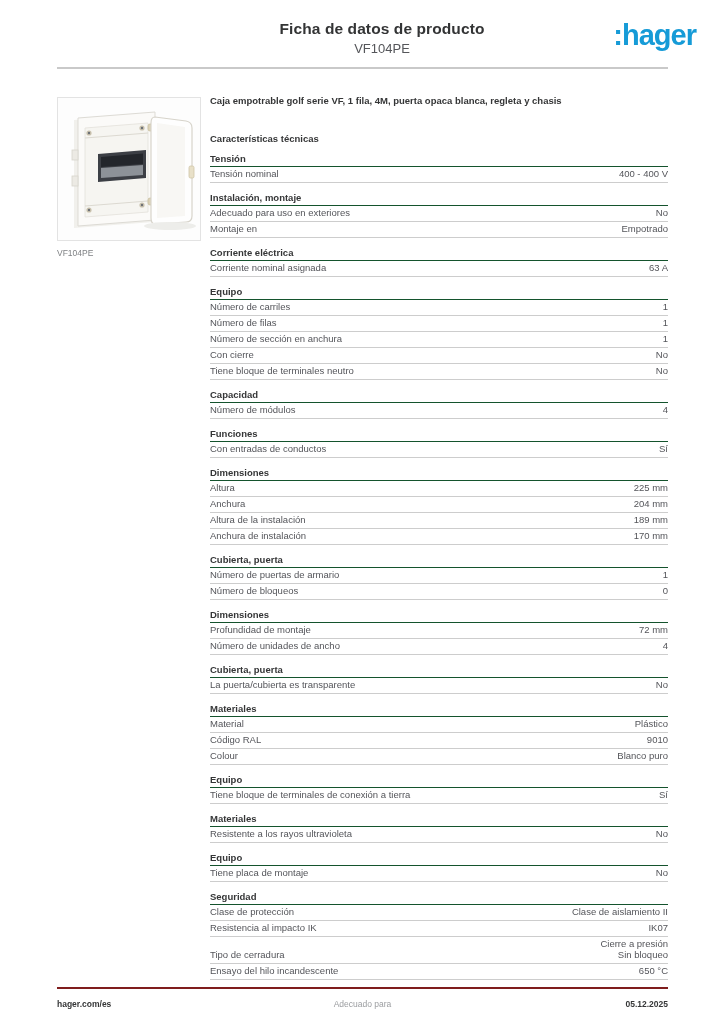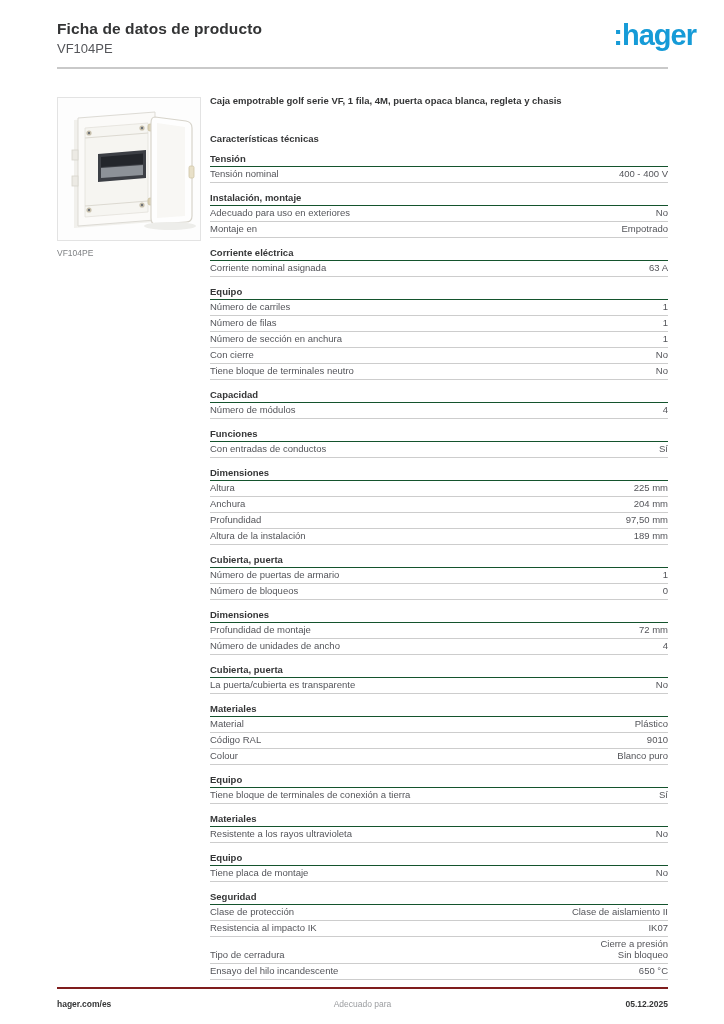--- a/index.html
+++ b/index.html
@@ -3,21 +3,21 @@
 <meta charset="utf-8">
 <style>
   * { margin:0; padding:0; box-sizing:border-box; }
   html,body { background:#ffffff; }
   body { font-family:"Liberation Sans", sans-serif; }
   .page {
     position:relative; width:724px; height:1024px; background:#ffffff;
     overflow:hidden; margin:0 auto;
   }
   
-  .header { position:absolute; left:57px; top:20px; width:650px; }
+  .header { position:absolute; left:57px; top:20px; width:650px;text-align:center; }
   .header-title { font-size:15.5px; font-weight:bold; color:#333435; letter-spacing:.1px; }
   .header-code { font-size:13px; color:#55565a; margin-top:3px; }
   .logo {
     position:absolute; right:11px; top:1px; font-size:29px; font-weight:bold;
     letter-spacing:-1px; line-height:1;
   }
   .header-rule { position:absolute; left:57px; top:67px; width:611px; height:2px; background:#c9c9c9; }
   
   .left-col { position:absolute; left:57px; top:97px; width:144px; }
   .product-image-box {
@@ -177,26 +177,26 @@
           <div class="section-title">Dimensiones</div>
           <div class="spec-row">
             <span class="spec-label">Altura</span>
             <span class="spec-value">225 mm</span>
           </div>
           <div class="spec-row">
             <span class="spec-label">Anchura</span>
             <span class="spec-value">204 mm</span>
           </div>
           <div class="spec-row">
-            <span class="spec-label">Profundidad</span>
-            <span class="spec-value">97,50 mm</span>
-          </div>
-          <div class="spec-row">
             <span class="spec-label">Altura de la instalación</span>
             <span class="spec-value">189 mm</span>
+          </div>
+          <div class="spec-row">
+            <span class="spec-label">Anchura de instalación</span>
+            <span class="spec-value">170 mm</span>
           </div>
         </div>
         <div class="section">
           <div class="section-title">Cubierta, puerta</div>
           <div class="spec-row">
             <span class="spec-label">Número de puertas de armario</span>
             <span class="spec-value">1</span>
           </div>
           <div class="spec-row">
             <span class="spec-label">Número de bloqueos</span>

